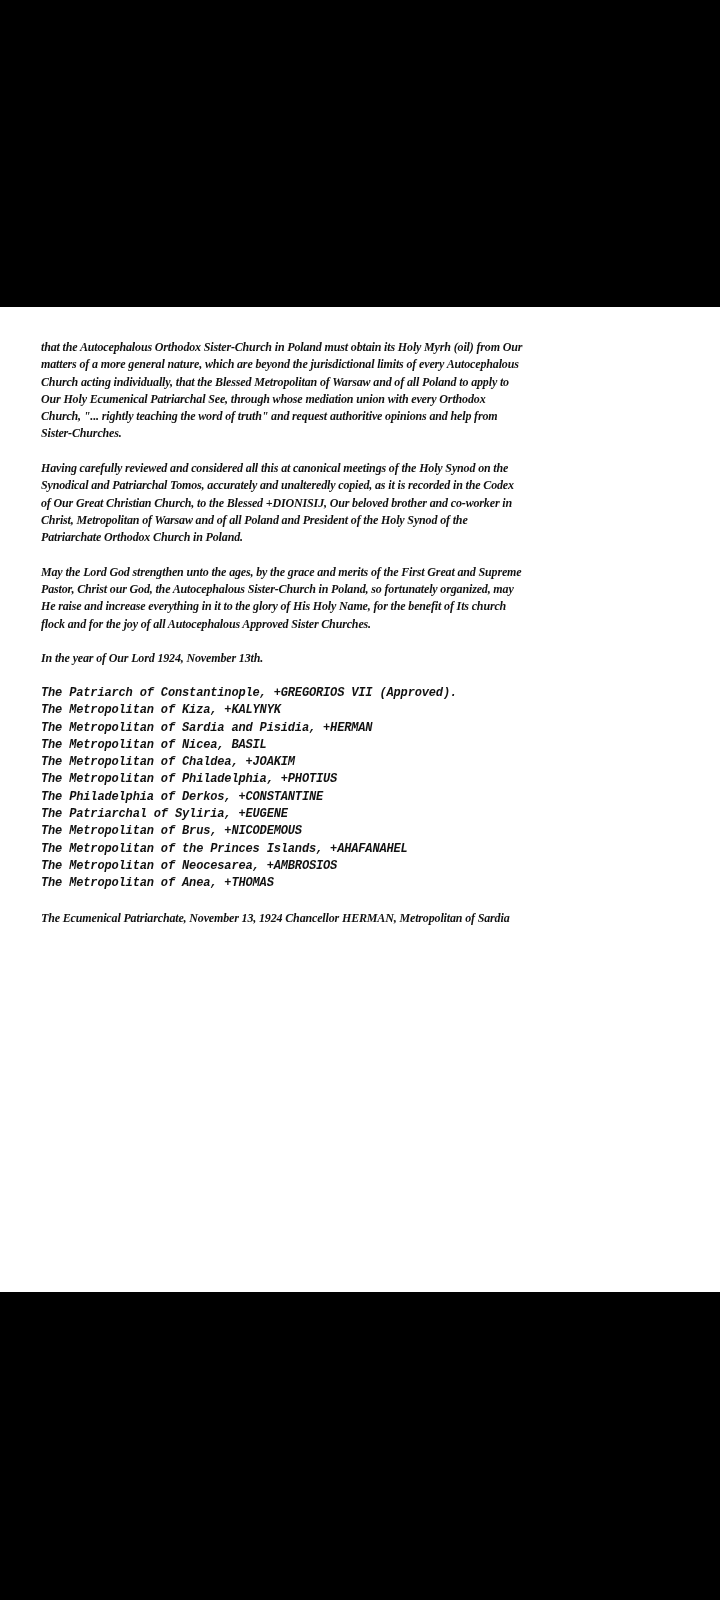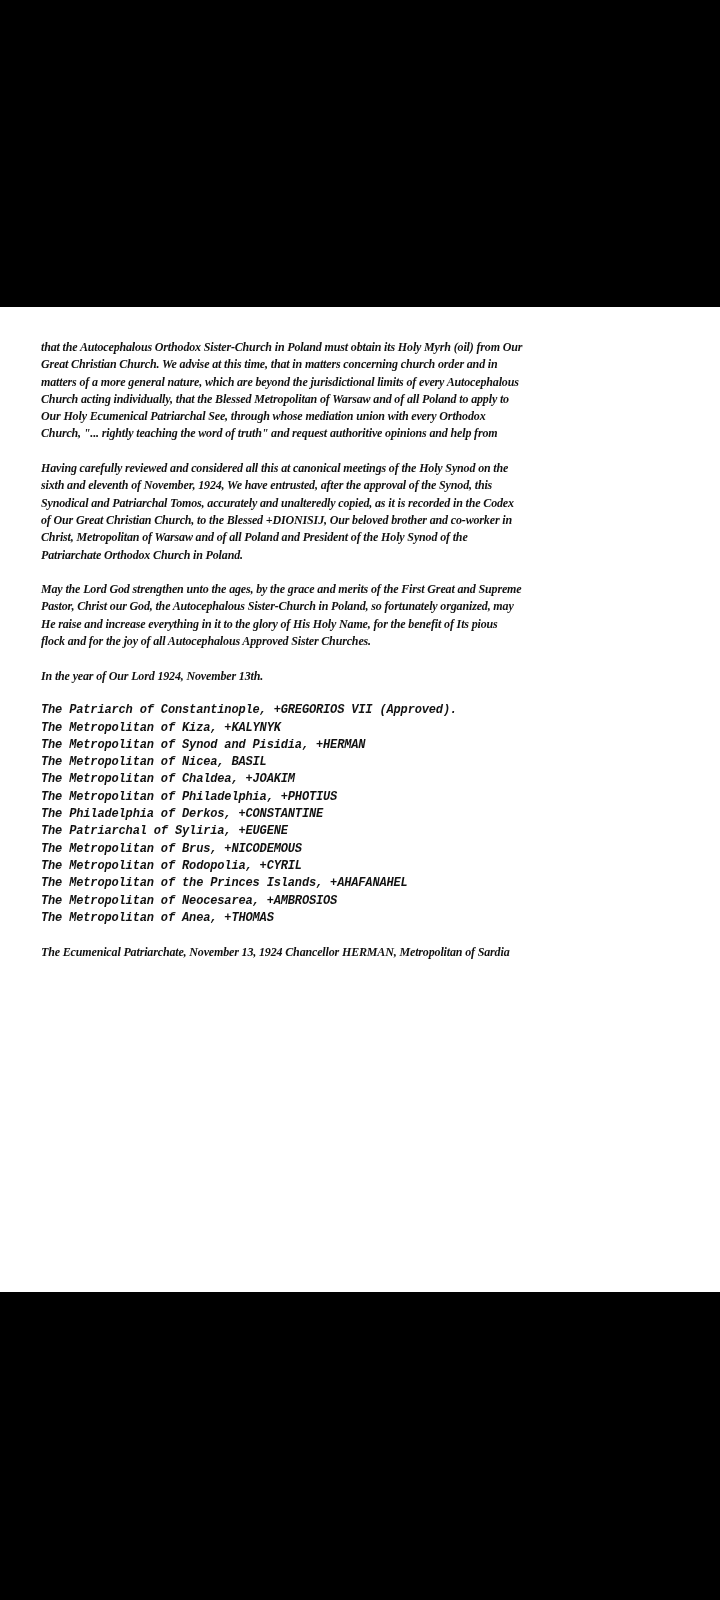--- a/index.html
+++ b/index.html
@@ -22,58 +22,56 @@
   .sig-list { margin: 0 0 17.3px 0; font-family: Liberation Mono, monospace; }
 </style>
 </head>
 <body>
 
 <div class="page">
   <div class="content">
 
     <div class="para">
       <span class="line">that the Autocephalous Orthodox Sister-Church in Poland must obtain its Holy Myrh (oil) from Our</span>
-      <span class="line">Great Christian Church. We advise at this time, that in matters concerning church order and in</span>
       <span class="line">matters of a more general nature, which are beyond the jurisdictional limits of every Autocephalous</span>
       <span class="line">Church acting individually, that the Blessed Metropolitan of Warsaw and of all Poland to apply to</span>
       <span class="line">Our Holy Ecumenical Patriarchal See, through whose mediation union with every Orthodox</span>
       <span class="line">Church, "... rightly teaching the word of truth" and request authoritive opinions and help from</span>
+      <span class="line">Sister-Churches.</span>
     </div>
 
     <div class="para">
       <span class="line">Having carefully reviewed and considered all this at canonical meetings of the Holy Synod on the</span>
-      <span class="line">sixth and eleventh of November, 1924, We have entrusted, after the approval of the Synod, this</span>
       <span class="line">Synodical and Patriarchal Tomos, accurately and unalteredly copied, as it is recorded in the Codex</span>
       <span class="line">of Our Great Christian Church, to the Blessed +DIONISIJ, Our beloved brother and co-worker in</span>
       <span class="line">Christ, Metropolitan of Warsaw and of all Poland and President of the Holy Synod of the</span>
       <span class="line">Patriarchate Orthodox Church in Poland.</span>
     </div>
 
     <div class="para">
       <span class="line">May the Lord God strengthen unto the ages, by the grace and merits of the First Great and Supreme</span>
       <span class="line">Pastor, Christ our God, the Autocephalous Sister-Church in Poland, so fortunately organized, may</span>
-      <span class="line">He raise and increase everything in it to the glory of His Holy Name, for the benefit of Its pious</span>
+      <span class="line">He raise and increase everything in it to the glory of His Holy Name, for the benefit of Its church</span>
       <span class="line">flock and for the joy of all Autocephalous Approved Sister Churches.</span>
     </div>
 
     <div class="para">
       <span class="line">In the year of Our Lord 1924, November 13th.</span>
     </div>
 
     <div class="sig-list">
       <span class="line">The Patriarch of Constantinople, +GREGORIOS VII (Approved).</span>
       <span class="line">The Metropolitan of Kiza, +KALYNYK</span>
-      <span class="line">The Metropolitan of Synod and Pisidia, +HERMAN</span>
+      <span class="line">The Metropolitan of Sardia and Pisidia, +HERMAN</span>
       <span class="line">The Metropolitan of Nicea, BASIL</span>
       <span class="line">The Metropolitan of Chaldea, +JOAKIM</span>
       <span class="line">The Metropolitan of Philadelphia, +PHOTIUS</span>
       <span class="line">The Philadelphia of Derkos, +CONSTANTINE</span>
       <span class="line">The Patriarchal of Syliria, +EUGENE</span>
       <span class="line">The Metropolitan of Brus, +NICODEMOUS</span>
-      <span class="line">The Metropolitan of Rodopolia, +CYRIL</span>
       <span class="line">The Metropolitan of the Princes Islands, +AHAFANAHEL</span>
       <span class="line">The Metropolitan of Neocesarea, +AMBROSIOS</span>
       <span class="line">The Metropolitan of Anea, +THOMAS</span>
     </div>
 
     <div class="para">
       <span class="line">The Ecumenical Patriarchate, November 13, 1924 Chancellor HERMAN, Metropolitan of Sardia</span>
     </div>
 
   </div>

